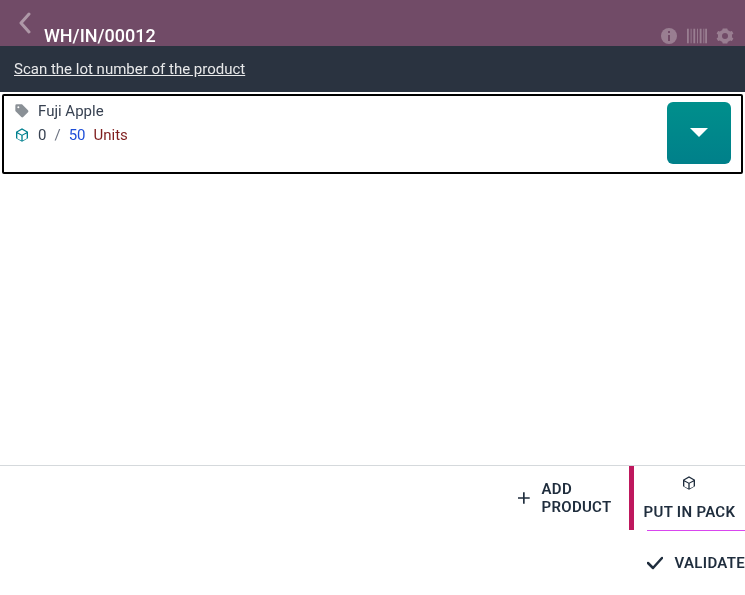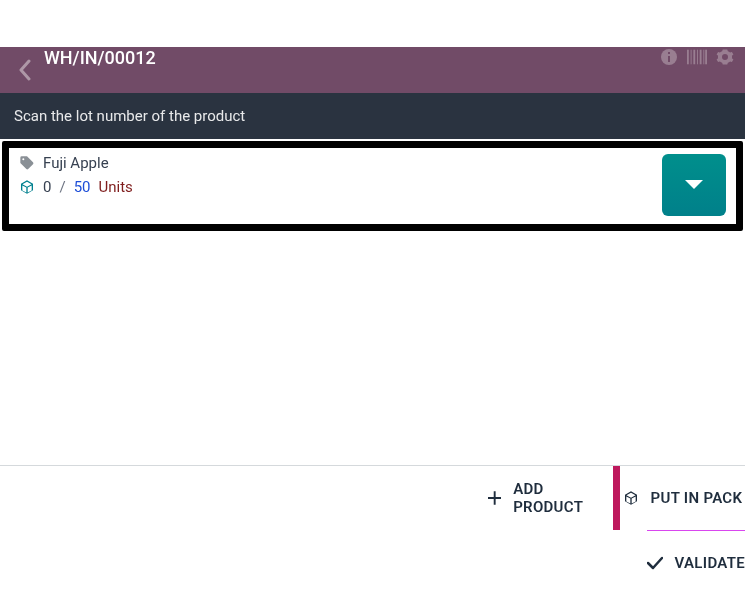--- a/index.html
+++ b/index.html
@@ -1,40 +1,40 @@
 <!DOCTYPE html>
 <html><head>
 <meta charset="utf-8">
 <style>
 * { box-sizing: border-box; margin: 0; padding: 0; }
 html, body { width: 745px; height: 595px; font-family: -apple-system, BlinkMacSystemFont, "Segoe UI", Roboto, sans-serif; overflow: hidden; }
 .app { display: flex; flex-direction: column; height: 100%; }
-.topbar { background: #714b67; color: #fff; height: 46px; display: flex; align-items: flex-start; padding: 0 10px 0 4px; margin-top: 47px; }
+.topbar { background: #714b67; color: #fff; height: 46px; display: flex; align-items: flex-end; padding: 0 10px 0 4px; }
 .topbar .back { width: 40px; height: 46px; display:flex; align-items:center; justify-content:center; opacity:.7; cursor:pointer; }
 .topbar .title { font-size: 18px; font-weight: 500; flex: 1; color: #fff; }
 .topbar .actions { display:flex; gap: 8px; align-items:center; opacity:.55; }
 .topbar .actions .icon { width:20px; height:20px; display:flex; align-items:center; justify-content:center; cursor:pointer; }
-.instruction { background: #2a3340; color: #e8e9ea; font-size: 15px; padding: 14px 14px; }
+.instruction { background: #2a3340; color: #e8e9ea; font-size: 15px; padding: 14px 14px; text-decoration: underline; }
 .line-wrap { padding: 2px; background:#fff; }
-.line { border: 7px solid #000000; border-radius: 2px; background:#fff; display:flex; align-items:stretch; padding: 6px 10px 8px 10px; position:relative; }
+.line { border: 2px solid #000000; border-radius: 2px; background:#fff; display:flex; align-items:stretch; padding: 6px 10px 8px 10px; position:relative; }
 .line-left { flex: 1; display:flex; flex-direction:column; gap:6px; }
 .line-row { display:flex; align-items:center; gap:8px; color:#374151; font-size:15px; }
 .line-row .tag-icon { color:#6b7280; width:16px; }
 .line-row .cube-icon { color:#00808f; width:16px; }
 .qty-done { font-weight:400; color:#374151; }
 .qty-slash { color:#6b7280; }
 .qty-demand { color:#1d4ed8; }
 .units { color:#7f1d1d; }
 .expand-btn { width:64px; height:62px; background:#017e84; background:linear-gradient(#008f8c,#00808a); border-radius:6px; display:flex; align-items:center; justify-content:center; align-self:center; cursor:pointer; }
 .expand-btn svg { fill:#fff; }
 .spacer { flex:1; background:#fff; }
 .bottom { border-top:1px solid #d5d9dc; display:flex; flex-direction:column;align-items:flex-end; }
 .bottom-row { display:flex; }
 .bottom-btn { flex:1; height:64px; display:flex; align-items:center; justify-content:center; gap:12px; color:#1f2d3d; font-size:15px; font-weight:600; letter-spacing:.3px; cursor:pointer; background:#fff; }
-.bottom-btn + .bottom-btn { border-left:7px solid #be185d; }
+.bottom-btn + .bottom-btn { border-left:5px solid #be185d;flex-direction:column; }
 .bottom-row + .bottom-row { border-top:1px solid #d946ef; }
 svg { display:block; }
 </style>
 </head>
 <body>
 
 <div class="app">
 
   <div class="topbar">
     <div class="back">

